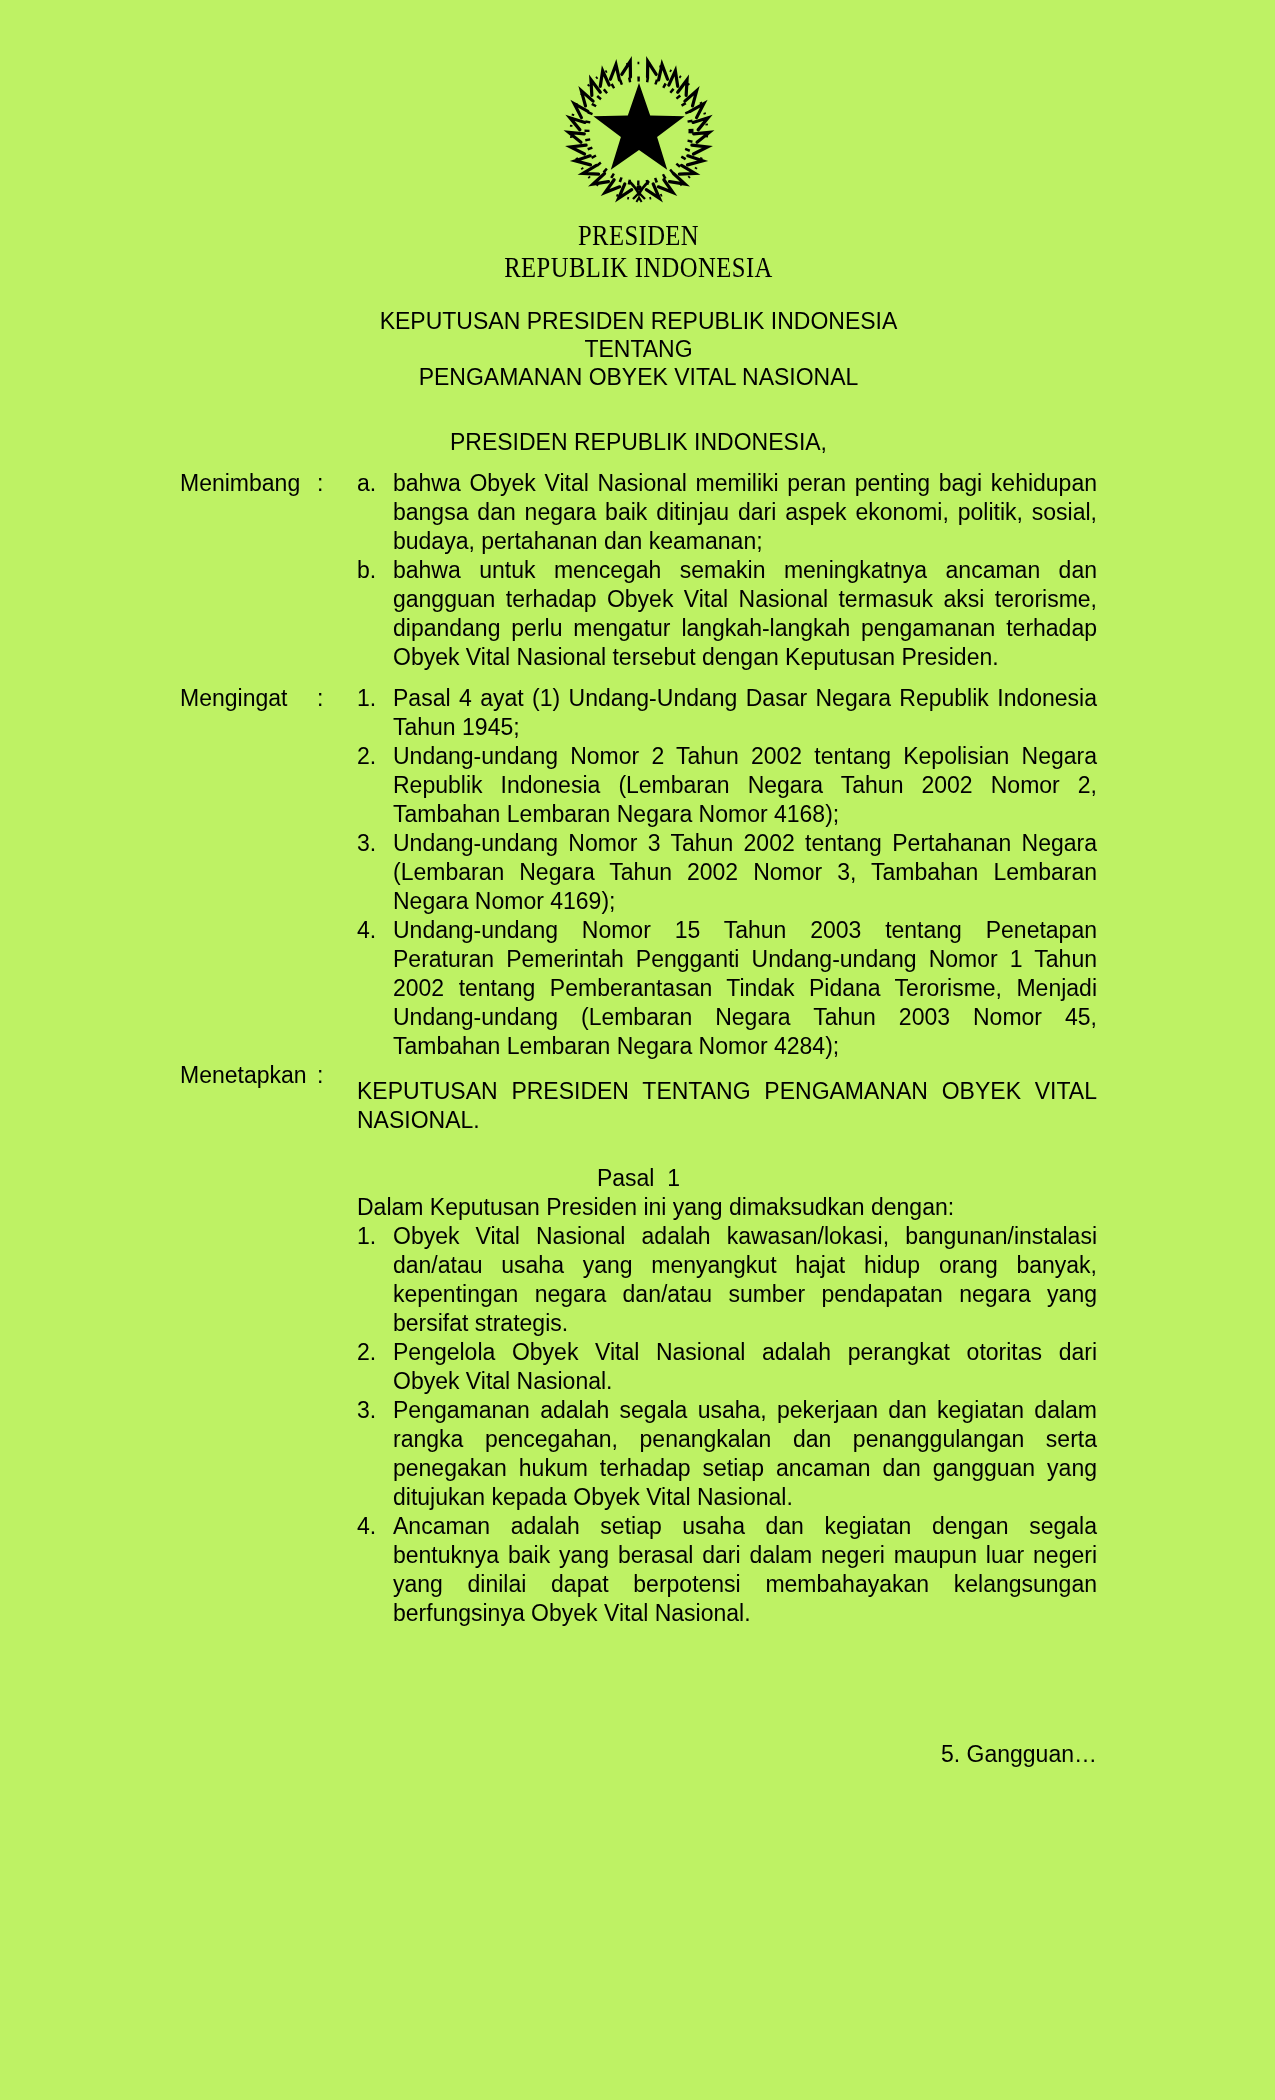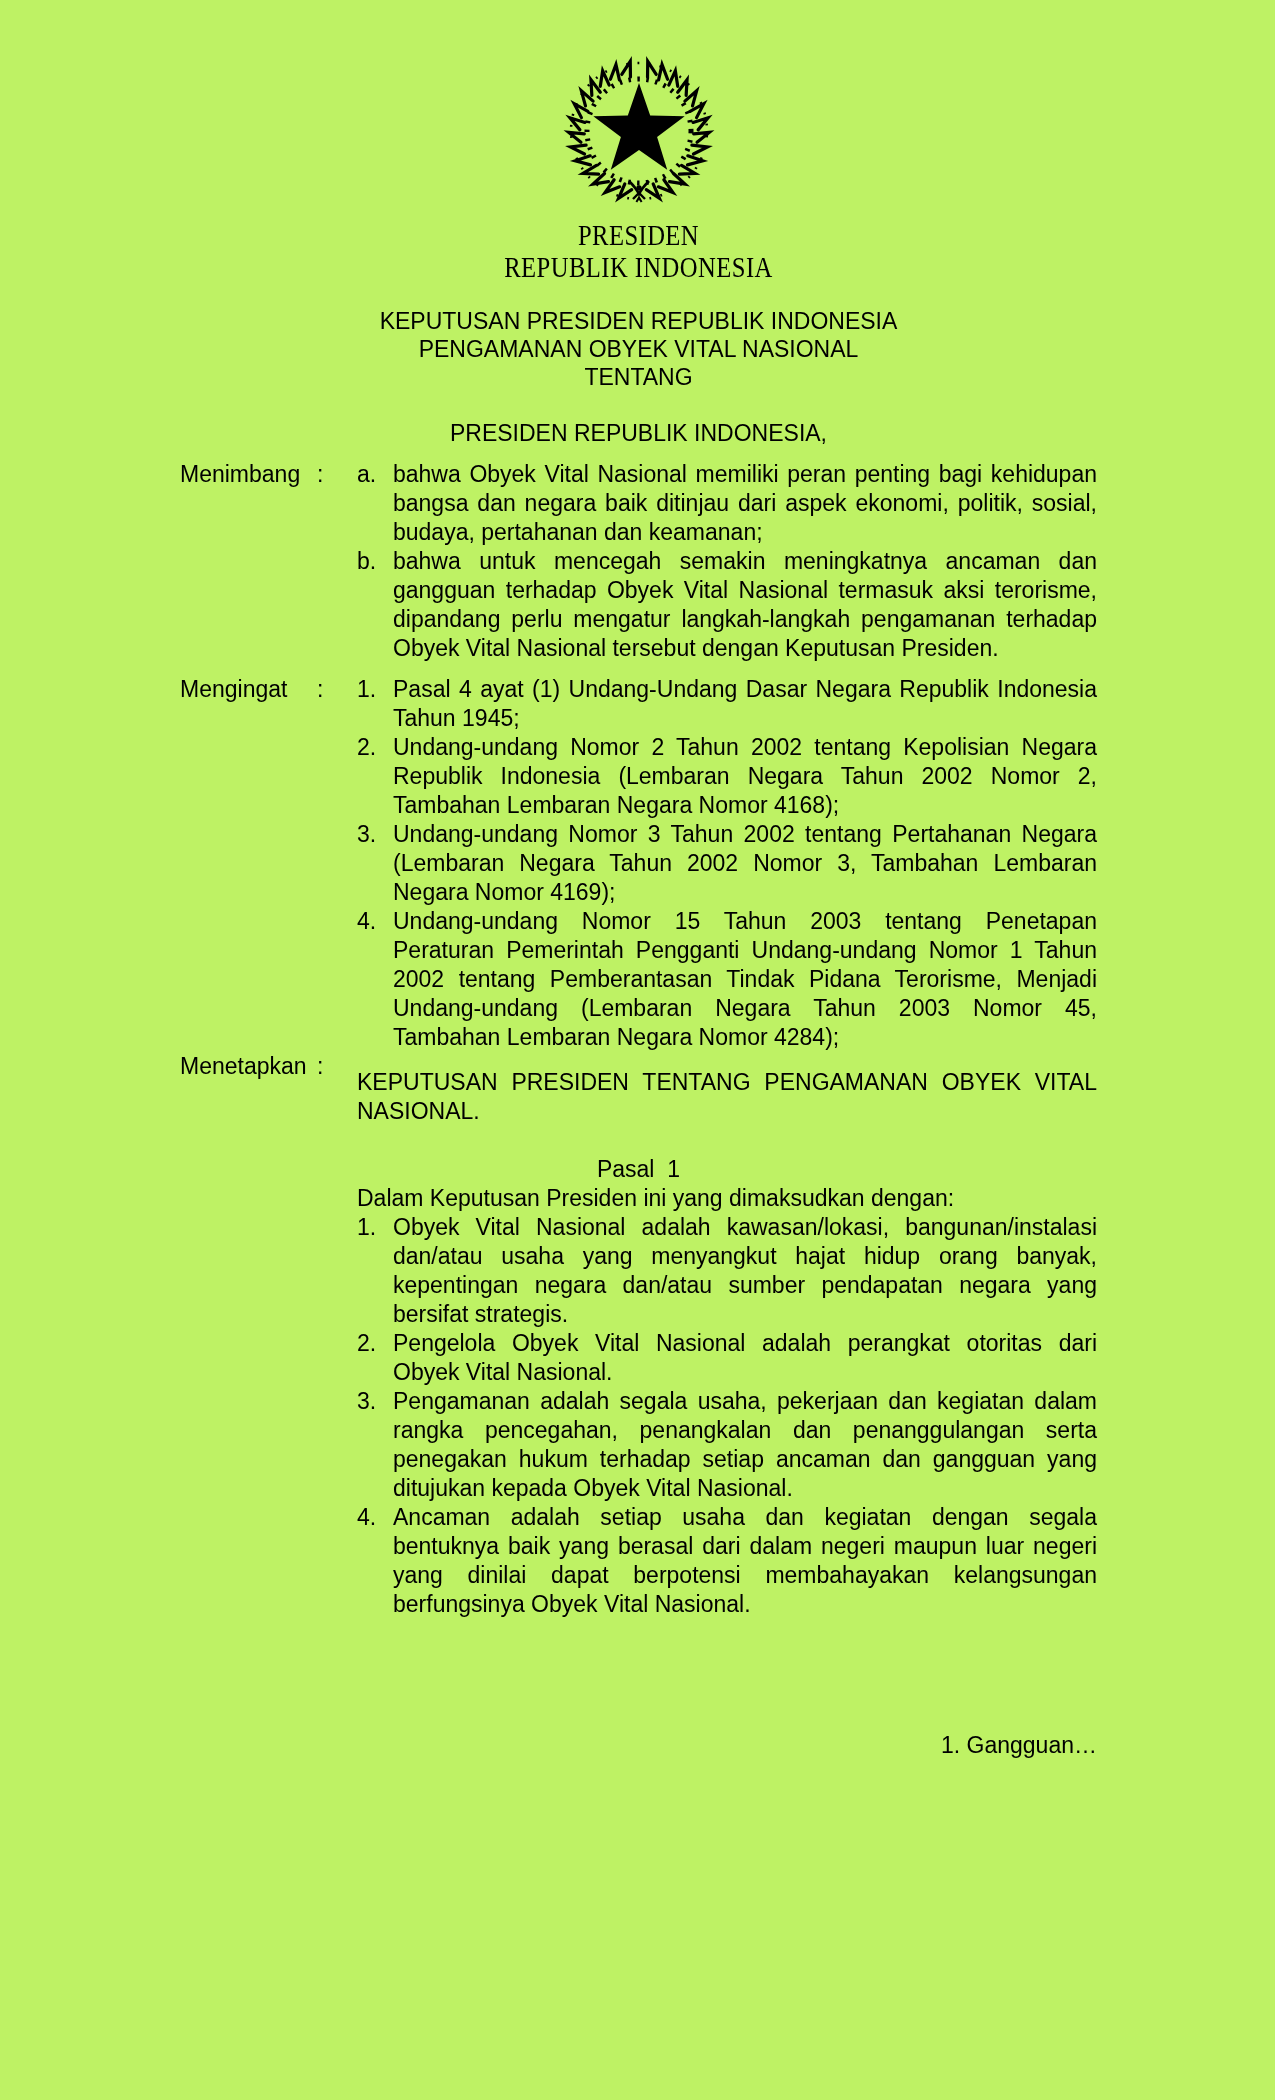--- a/index.html
+++ b/index.html
@@ -33,21 +33,21 @@
     letter-spacing: 0.5px;
     transform: scaleX(0.85);
     transform-origin: 50% 0;
   }
   .doc-title {
     margin-top: 24px;
     text-align: center;
     line-height: 28px;
   }
   .salutation {
-    margin-top: 28px;
+    margin-top: 37px;
     text-align: center;
   }
   .block { margin-top: 12px; }
   .row { display: flex; }
   .row .label { width: 137px; flex: none; }
   .row .colon { width: 40px;  flex: none; }
   .row .content { flex: 1; min-width: 0; }
   .li { display: flex; }
   .li .marker { width: 36px; flex: none; }
   .li .text { flex: 1; min-width: 0; text-align: justify; }
@@ -112,22 +112,22 @@
     <polygon fill="#000" points="0,-48 11.2,-15.4 45.7,-14.8 18.1,5.9 28.2,38.8 0,19 -28.2,38.8 -18.1,5.9 -45.7,-14.8 -11.2,-15.4"></polygon>
   </svg>
 
   <div class="agency">
     <div>PRESIDEN</div>
     <div>REPUBLIK INDONESIA</div>
   </div>
 
   <div class="doc-title">
     <div>KEPUTUSAN PRESIDEN REPUBLIK INDONESIA</div>
+    <div>TENTANG</div>
     <div>PENGAMANAN OBYEK VITAL NASIONAL</div>
-    <div>TENTANG</div>
   </div>
 
   <div class="salutation">PRESIDEN REPUBLIK INDONESIA,</div>
 
   <div class="block row">
     <div class="label">Menimbang</div>
     <div class="colon">:</div>
     <div class="content">
       <div class="li">
         <div class="marker">a.</div>
@@ -185,15 +185,15 @@
     <div class="li">
       <div class="marker">3.</div>
       <div class="text">Pengamanan adalah segala usaha, pekerjaan dan kegiatan dalam rangka pencegahan, penangkalan dan penanggulangan serta penegakan hukum terhadap setiap ancaman dan gangguan yang ditujukan kepada Obyek Vital Nasional.</div>
     </div>
     <div class="li">
       <div class="marker">4.</div>
       <div class="text">Ancaman adalah setiap usaha dan kegiatan dengan segala bentuknya baik yang berasal dari dalam negeri maupun luar negeri yang dinilai dapat berpotensi membahayakan kelangsungan berfungsinya Obyek Vital Nasional.</div>
     </div>
   </div>
 
-  <div class="catchword">1. Gangguan…</div>
+  <div class="catchword">5. Gangguan…</div>
 
 </div>
 
 </body></html>

